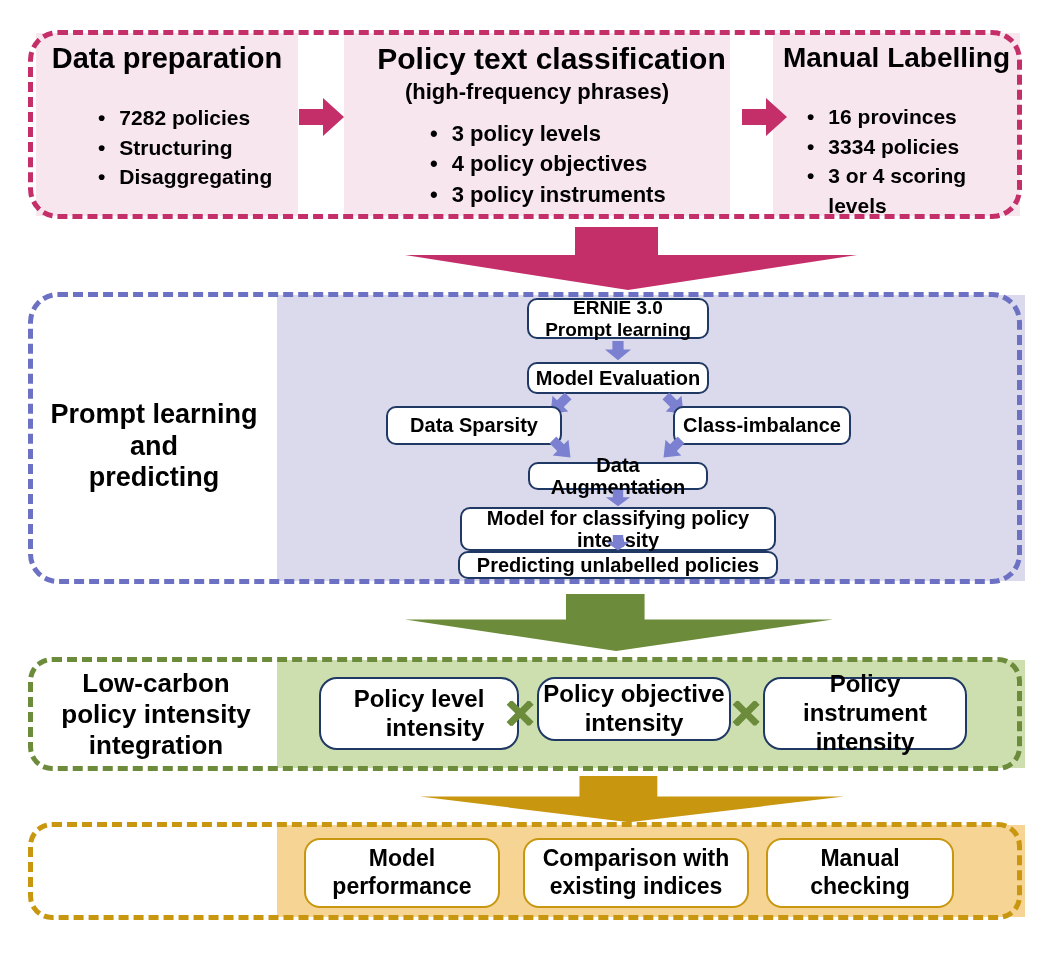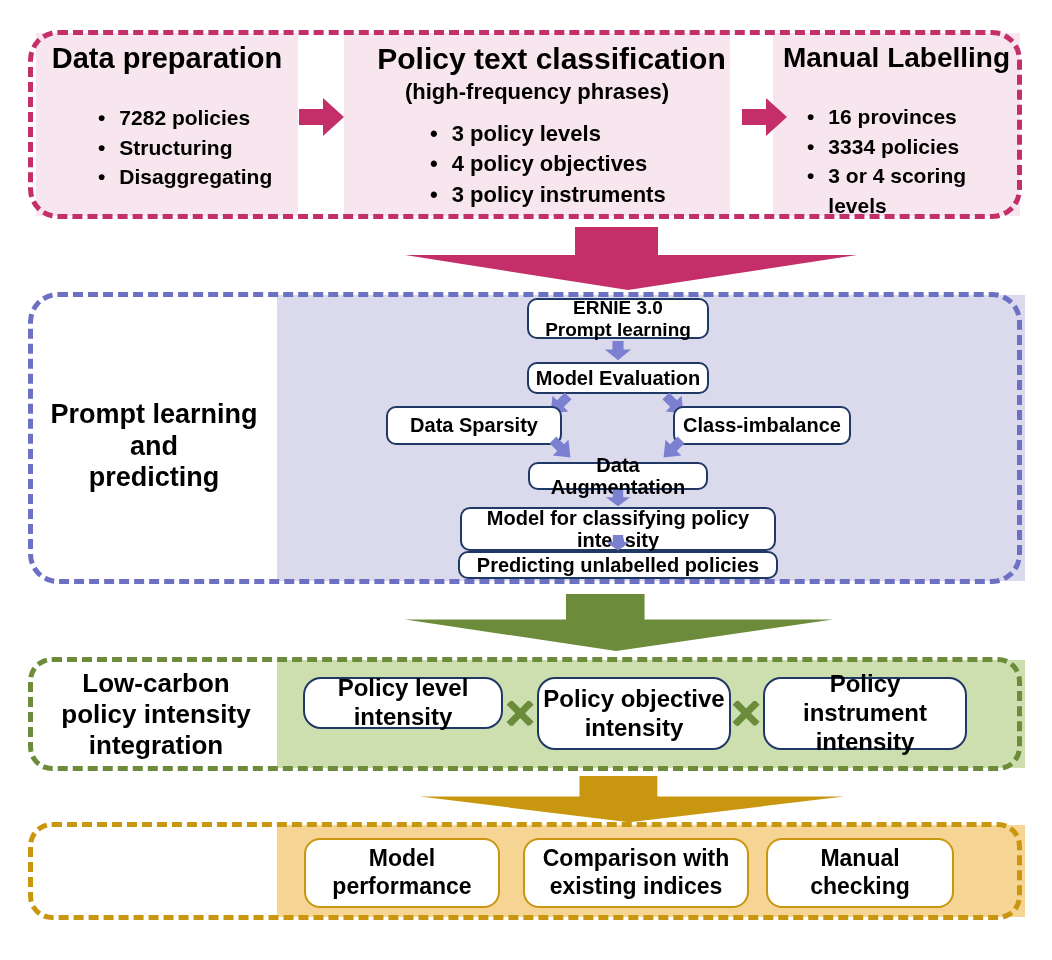--- a/index.html
+++ b/index.html
@@ -183,24 +183,24 @@
     <polygon class="fill-green" points="170,0 253,0 253,28 452,28 223,63 0,28 170,28"></polygon>
   </svg>
 
   <div class="fill greenlight" style="left:277px;top:660px;width:748px;height:108px;"></div>
   <div class="dashed green" style="left:28px;top:657px;width:994px;height:114px;border-radius:24px;"></div>
 
   <div class="side-label" style="left:36px;top:668px;width:240px;font-size:26px;line-height:1.2;">Low-carbon
 policy intensity
 integration</div>
 
-  <div class="bigbox" style="left:303px;top:677px;width:200px;height:52px;">Policy level
+  <div class="bigbox" style="left:319px;top:677px;width:200px;height:73px;text-align:right;">Policy level
 intensity</div>
   <div class="times" style="left:501px;top:688px;width:38px;height:50px;">×</div>
-  <div class="bigbox" style="left:537px;top:677px;width:194px;height:73px;">Policy objective
+  <div class="bigbox" style="left:537px;top:677px;width:194px;height:64px;">Policy objective
 intensity</div>
   <div class="times" style="left:727px;top:688px;width:38px;height:50px;">×</div>
   <div class="bigbox" style="left:763px;top:677px;width:204px;height:73px;">Policy instrument
 intensity</div>
 
   <svg class="abs" style="left:420px;top:776px;" width="424" height="47" viewBox="0 0 452 64" preserveAspectRatio="none">
     <polygon class="fill-gold" points="170,0 253,0 253,28 452,28 223,63 0,28 170,28"></polygon>
   </svg>
 
   <div class="fill goldlight" style="left:277px;top:825px;width:748px;height:92px;"></div>

